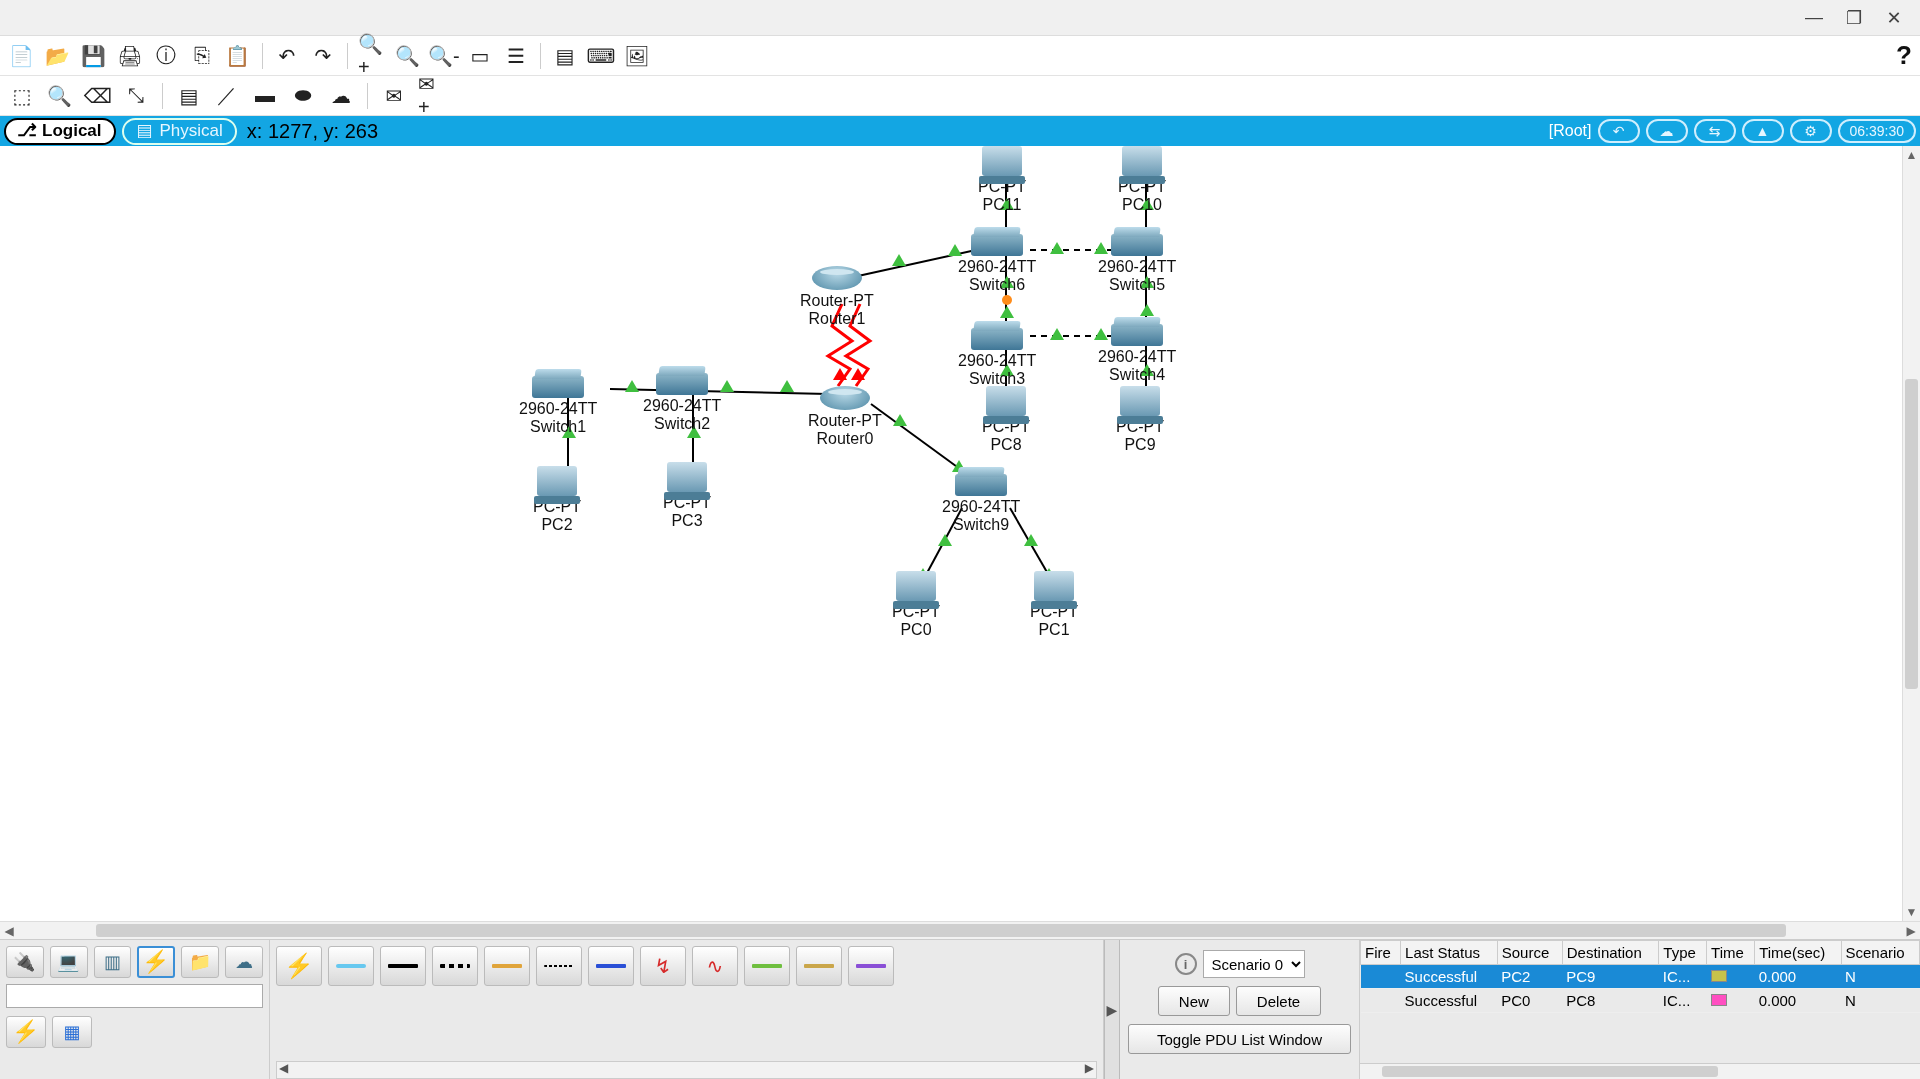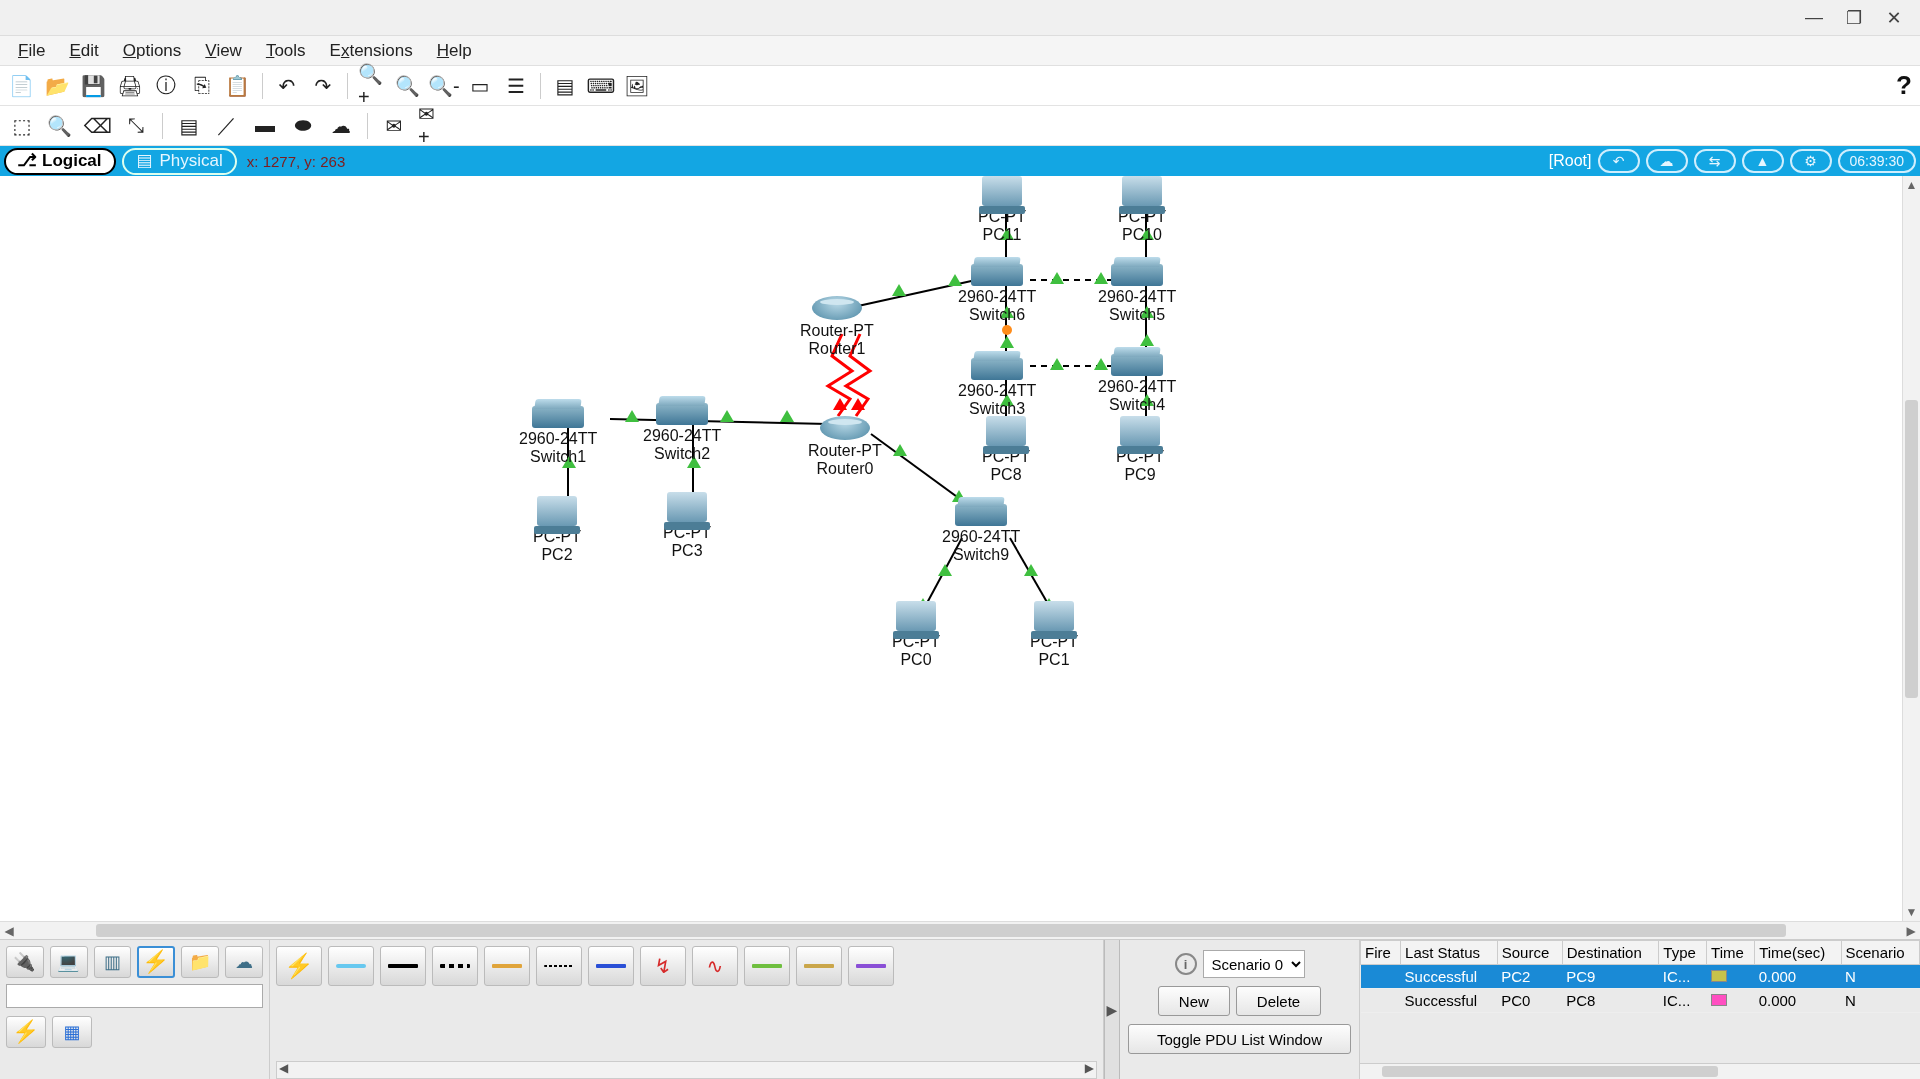--- a/index.html
+++ b/index.html
@@ -20,21 +20,21 @@
 
 .toolbar2 { height:40px; background:#fff; display:flex; align-items:center; padding:0 8px; gap:10px; border-bottom:1px solid #e3e3e3; }
 .toolbar2 .tbtn { width:28px; height:28px; display:flex; align-items:center; justify-content:center; font-size:20px; color:#222; cursor:pointer; }
 .toolbar2 .sep { width:1px; height:26px; background:#ccc; margin:0 2px; }
 
 .viewbar { height:30px; background:#13a6e3; display:flex; align-items:center; padding:0 4px; color:#fff; font-size:17px; }
 .tabbtn { border:2px solid #dfe; border-radius:16px; padding:1px 12px 2px 12px; display:flex; align-items:center; gap:6px; cursor:pointer; margin-right:6px; }
 .tabbtn.active { background:#fff; color:#000; border-color:#000; font-weight:bold; }
 .tabbtn.inactive { background:transparent; color:#e6f6ff; }
 .tabicon { width:18px; height:18px; display:inline-flex; align-items:center; justify-content:center; }
-.coords { margin-left:4px; font-size:15px; color:#7f1d1d; }
+.coords { margin-left:4px; font-size:20px; color:#000000; }
 .viewbar .right { margin-left:auto; display:flex; align-items:center; gap:6px; }
 .viewbar .rootlbl { color:#fff; font-size:16px; }
 .pillbtn { border:2px solid #cfeefd; border-radius:16px; padding:2px 10px; background:transparent; color:#e6f6ff; cursor:pointer; font-size:14px; min-width:42px; text-align:center; }
 
 .canvaswrap { flex:1; position:relative; background:#fff; overflow:hidden; }
 .canvas { position:absolute; left:0; top:0; right:18px; bottom:18px; background:#fff; }
 .scroll-v { position:absolute; right:0; top:0; bottom:18px; width:18px; background:#f2f2f2; border-left:1px solid #ddd; }
 .scroll-v .thumb { position:absolute; left:2px; right:2px; top:30%; height:40%; background:#cfcfcf; border-radius:3px; }
 .scroll-v .arrow { position:absolute; left:0; right:0; height:18px; display:flex; align-items:center; justify-content:center; color:#666; font-size:12px; }
 .scroll-h { position:absolute; left:0; right:0; bottom:0; height:18px; background:#f2f2f2; border-top:1px solid #ddd; }
@@ -95,29 +95,20 @@
 <body>
 
 <div class="window">
 
   <div class="titlebar">
     <div class="winbtn">—</div>
     <div class="winbtn">❐</div>
     <div class="winbtn">✕</div>
   </div>
 
-  <div class="menubar">
-    <div class="menuitem"><u>F</u>ile</div>
-    <div class="menuitem"><u>E</u>dit</div>
-    <div class="menuitem"><u>O</u>ptions</div>
-    <div class="menuitem"><u>V</u>iew</div>
-    <div class="menuitem"><u>T</u>ools</div>
-    <div class="menuitem">E<u>x</u>tensions</div>
-    <div class="menuitem"><u>H</u>elp</div>
-  </div>
 
   <div class="toolbar1">
     <div class="tbtn">📄</div>
     <div class="tbtn">📂</div>
     <div class="tbtn">💾</div>
     <div class="tbtn">🖨</div>
     <div class="tbtn">ⓘ</div>
     <div class="tbtn">⎘</div>
     <div class="tbtn">📋</div>
     <div class="sep"></div>

